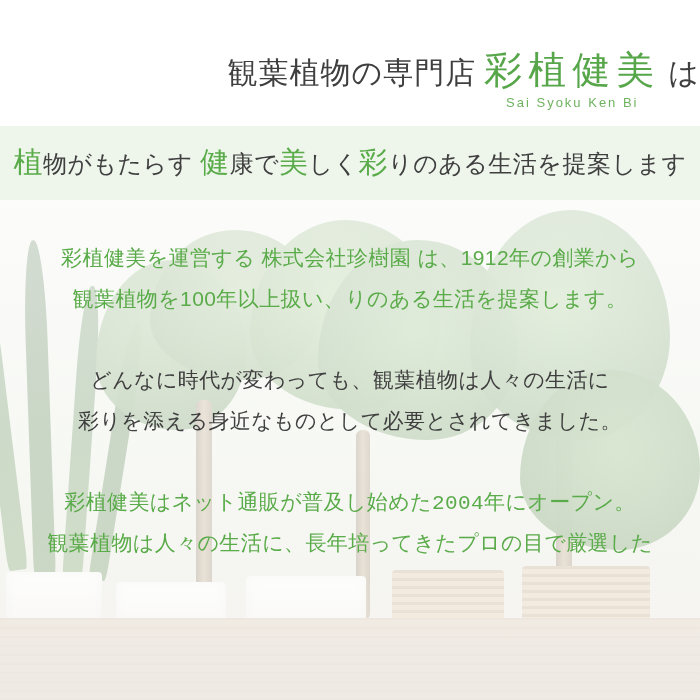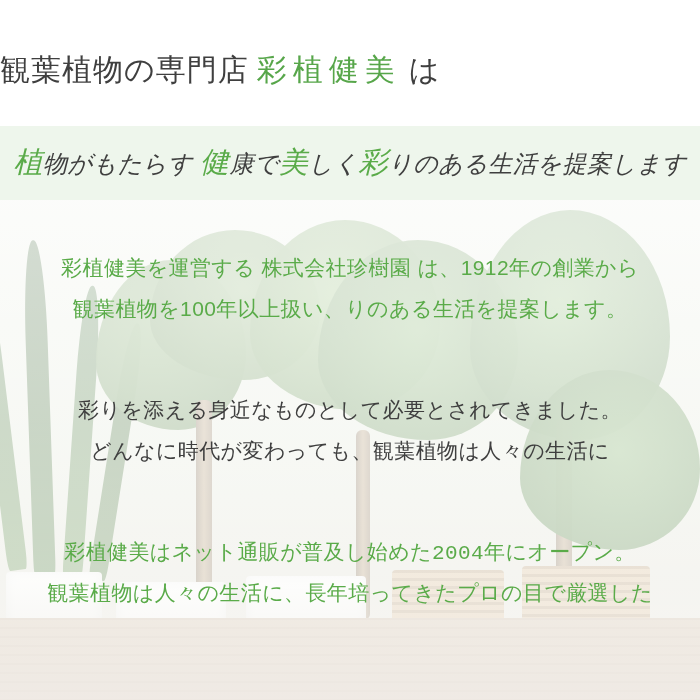--- a/index.html
+++ b/index.html
@@ -98,46 +98,46 @@
       rgba(255,255,255,0.80) 0%,
       rgba(255,255,255,0.72) 45%,
       rgba(255,255,255,0.70) 75%,
       rgba(255,255,255,0.78) 100%);
   }
 
   
   .header {
     position: absolute;
     left: 0;
-    top: 0;
+    top: 10px;
     width: 700px;
     height: 141px;
     background: #ffffff;
     display: flex;
     align-items: center;
-    justify-content: flex-start;
+    justify-content: flex-end;
   }
   .headline {
     display: flex;
     align-items: baseline;
     white-space: nowrap;
   }
   .headline .lead {
     font-size: 30px;
     color: #3f3f3f;
     letter-spacing: 1px;
   }
   .brand-block {
     display: inline-flex;
     flex-direction: column;
     align-items: center;
     margin: 0 8px;
   }
   .brand-kanji {
-    font-size: 30px;
+    font-size: 38px;
     color: #57a64a;
     letter-spacing: 6px;
     line-height: 1.05;
     font-weight: 500;
   }
   .brand-romaji {
     font-size: 13px;
     color: #6fb25f;
     letter-spacing: 2px;
     margin-top: 4px;
@@ -158,36 +158,34 @@
     background: #eef6ec;
     display: flex;
     align-items: center;
     justify-content: center;
   }
   .subband .line {
     font-size: 24px;
     color: #3f3f3f;
     letter-spacing: 0.5px;
     white-space: nowrap;
-    font-style: italic;
   }
   .g-big { color: #5aab49; font-size: 29px; }
 
   
   .copy {
     position: absolute;
     left: 0;
     top: 200px;
     width: 700px;
     height: 500px;
     box-sizing: border-box;
-    padding: 49px 22px 0 22px;
+    padding: 39px 22px 0 22px;
     display: flex;
     flex-direction: column;
-    gap: 20px;
   }
   .para {
     text-align: center;
   }
   .para p {
     margin: 0 0 7px 0;
     font-size: 21px;
     line-height: 1.62;
     color: #3f3f3f;
     letter-spacing: 0.4px;
@@ -230,41 +228,42 @@
     <div class="pot pot-basket" style="left:522px; top:366px; width:128px; height:112px;"></div>
   </div>
 
   <div class="photo-wash"></div>
 
   <div class="header">
     <div class="headline">
       <span class="lead">観葉植物の専門店</span>
       <span class="brand-block">
         <span class="brand-kanji">彩植健美</span>
+        <span class="brand-romaji">Sai  Syoku  Ken  Bi</span>
       </span>
       <span class="trail">は</span>
     </div>
   </div>
 
   <div class="subband">
     <div class="line">
       <span class="g-big">植</span><span>物がもたらす </span><span class="g-big">健</span><span>康で</span><span class="g-big">美</span><span>しく</span><span class="g-big">彩</span><span>りのある生活を提案します</span>
     </div>
   </div>
 
   <div class="copy">
 
     <div class="para p1">
       <p class="green">彩植健美を運営する 株式会社珍樹園 は、1912年の創業から</p>
       <p class="green">観葉植物を100年以上扱い、りのある生活を提案します。</p>
     </div>
 
     <div class="para p2">
+      <p>どんなに時代が変わっても、観葉植物は人々の生活に</p>
       <p>彩りを添える身近なものとして必要とされてきました。</p>
-      <p>どんなに時代が変わっても、観葉植物は人々の生活に</p>
     </div>
 
     <div class="para p3">
       <p class="green">彩植健美はネット通販が普及し始めた2004年にオープン。</p>
       <p class="green">観葉植物は人々の生活に、長年培ってきたプロの目で厳選した</p>
     </div>
 
   </div>
 </div>
 

